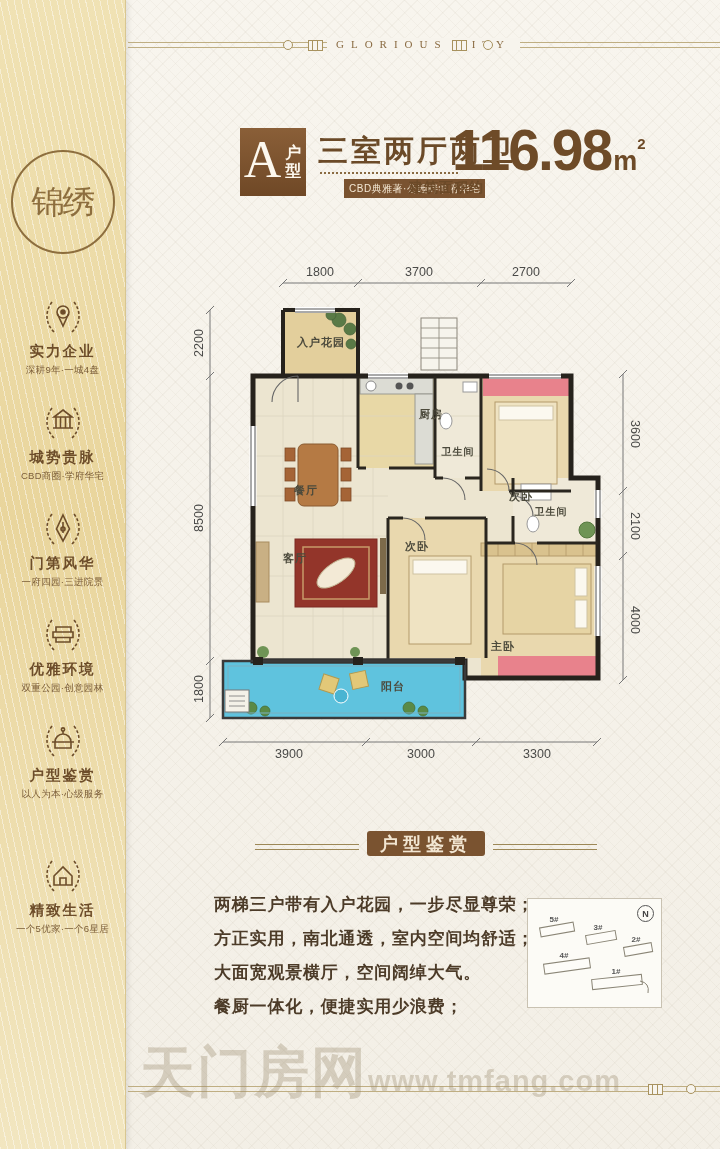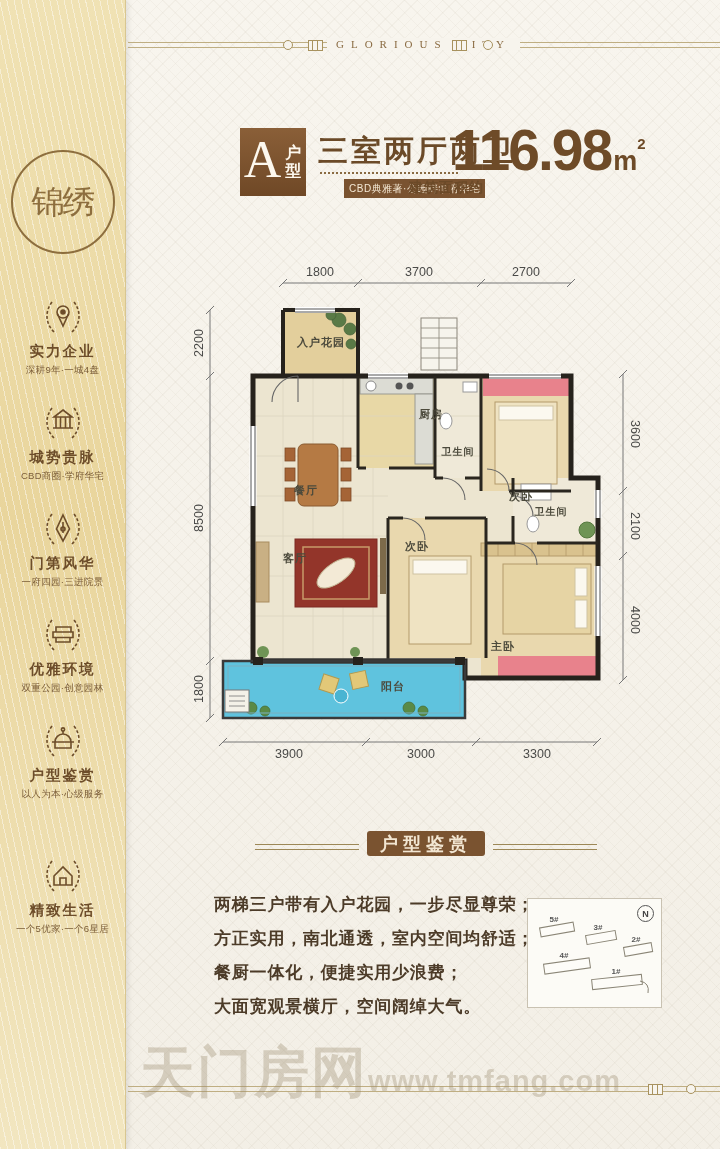--- a/index.html
+++ b/index.html
@@ -340,22 +340,22 @@
   </div>
 
 
   <div class="sec-line" style="left:255px;"></div>
   <div class="sec-box">户型鉴赏</div>
   <div class="sec-line" style="left:493px;"></div>
 
   <div class="desc">
     <p>两梯三户带有入户花园，一步尽显尊荣；</p>
     <p>方正实用，南北通透，室内空间均舒适；</p>
+    <p>大面宽观景横厅，空间阔绰大气。</p>
     <p>餐厨一体化，便捷实用少浪费；</p>
-    <p>大面宽观景横厅，空间阔绰大气。</p>
   </div>
 
   <div class="siteplan">
     <svg width="133" height="108" viewBox="0 0 133 108">
       <g fill="#fdfcf8" stroke="#8a8576" stroke-width="1">
         <rect x="12" y="26" width="34" height="9" transform="rotate(-10 29 30)"></rect>
         <rect x="58" y="34" width="30" height="9" transform="rotate(-10 73 38)"></rect>
         <rect x="96" y="46" width="28" height="9" transform="rotate(-10 110 50)"></rect>
         <rect x="16" y="62" width="46" height="10" transform="rotate(-8 39 67)"></rect>
         <rect x="64" y="78" width="50" height="10" transform="rotate(-6 89 83)"></rect>

